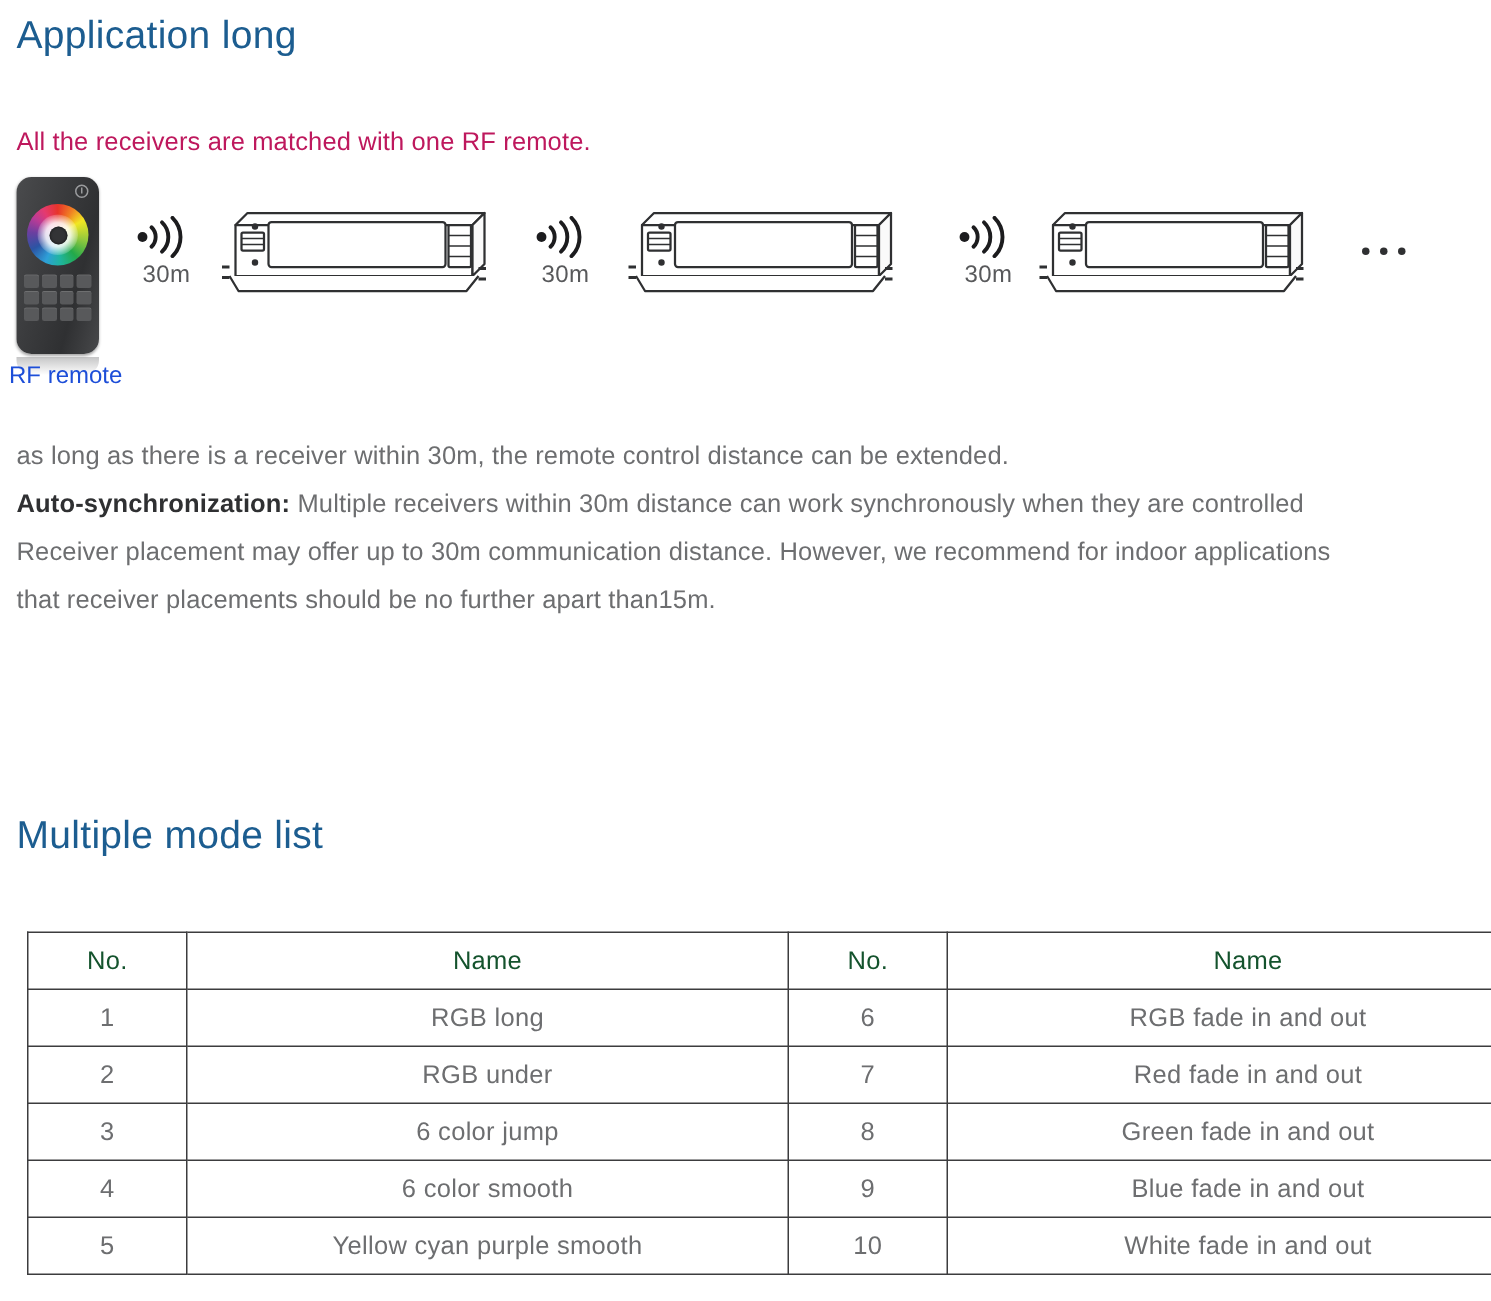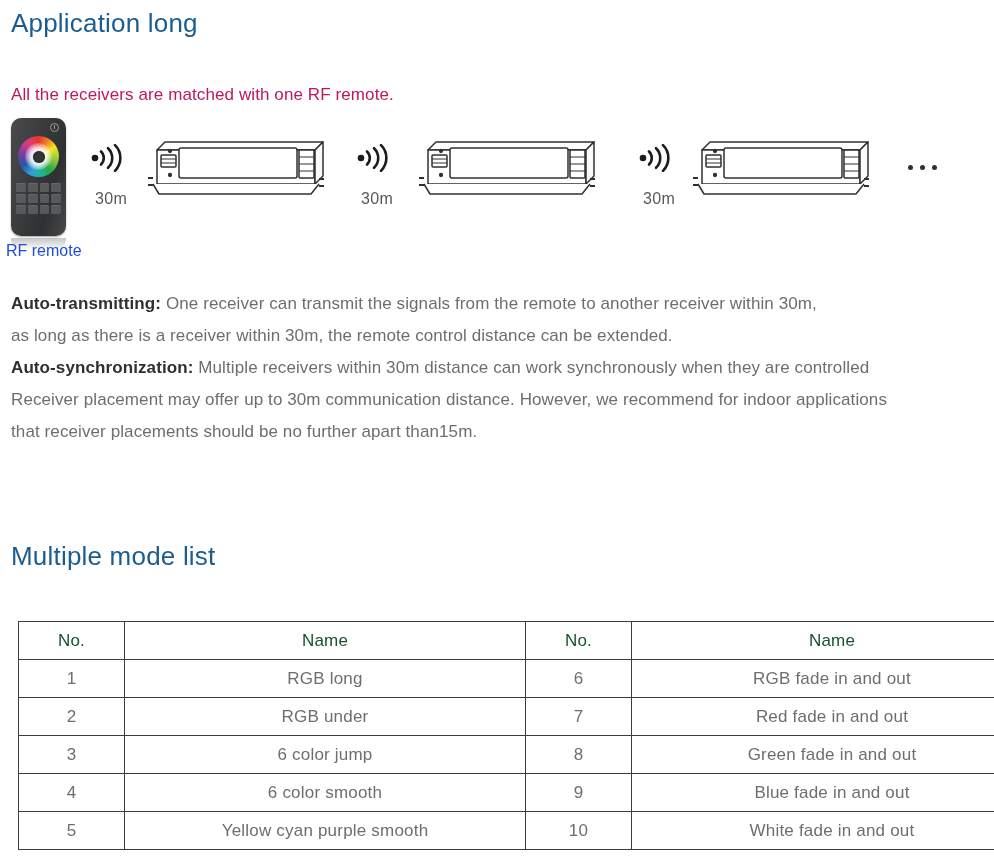--- a/index.html
+++ b/index.html
@@ -148,21 +148,21 @@
   
   .signal-group {
     position: absolute;
     top: 34px;
     width: 58px;
     text-align: center;
   }
   .signal-group .sig-icon { display: block; margin: 0 auto; }
   .signal-group .sig-label {
     display: block;
-    margin-top: 18px;
+    margin-top: 3px;
     font-size: 16px;
     color: #58595b;
     letter-spacing: .3px;
   }
 
   
   .receiver { position: absolute; top: 28px; }
 
   
   #ellipsis {
@@ -345,23 +345,20 @@
 
   <div id="ellipsis">
     <span></span>
     <span></span>
     <span></span>
   </div>
 </div>
 
 <div id="notes">
   <div class="note-line">
-    <b>Auto-transmitting:</b><span> One receiver can transmit the signals from the remote to another receiver within 30m,</span>
-  </div>
-  <div class="note-line">
     <b></b><span>as long as there is a receiver within 30m, the remote control distance can be extended.</span>
   </div>
   <div class="note-line">
     <b>Auto-synchronization:</b><span> Multiple receivers within 30m distance can work synchronously when they are controlled</span>
   </div>
   <div class="note-line">
     <b></b><span>Receiver placement may offer up to 30m communication distance. However, we recommend for indoor applications</span>
   </div>
   <div class="note-line">
     <b></b><span>that receiver placements should be no further apart than15m.</span>

